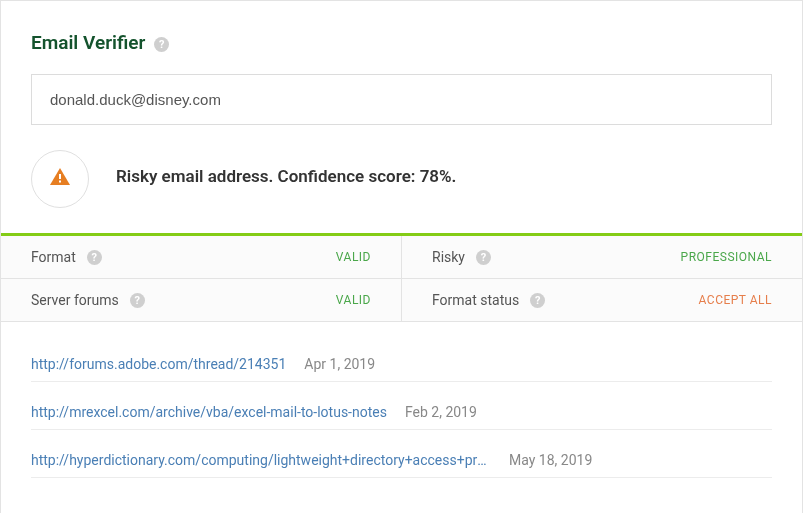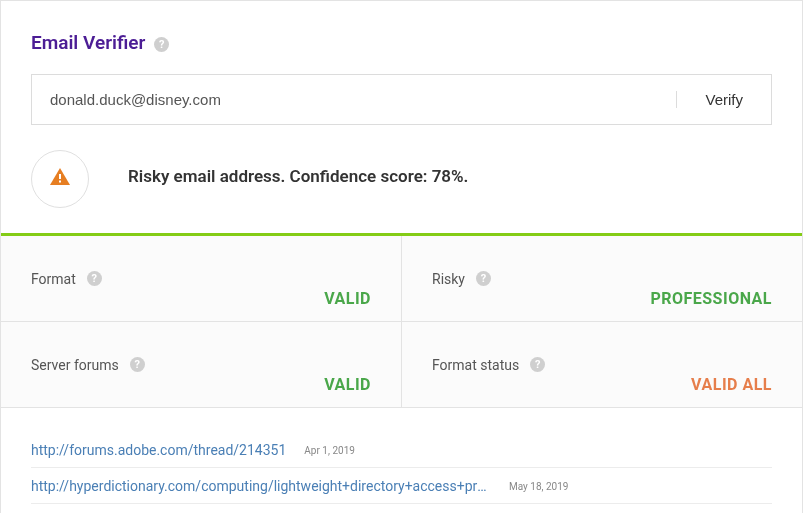--- a/index.html
+++ b/index.html
@@ -16,21 +16,21 @@
       width: 803px;
       border: 1px solid #e3e3e3;
       background: #ffffff;
     }
     .header {
       padding: 30px 30px 20px 30px;
     }
     .title {
       font-size: 19px;
       font-weight: 600;
-      color: #4c1d95;
+      color: #14532d;
       display: inline-block;
     }
     .help-icon {
       display: inline-block;
       width: 15px;
       height: 15px;
       background: #cfcfcf;
       border-radius: 50%;
       color: #ffffff;
       font-size: 11px;
@@ -62,21 +62,21 @@
       padding: 0 28px;
       font-size: 15px;
       color: #333;
       cursor: pointer;
       font-weight: 500;
     }
     .result-section {
       padding: 0 30px 25px 30px;
       display: flex;
       align-items: center;
-      gap: 39px;
+      gap: 27px;
     }
     .warning-circle {
       width: 58px;
       height: 58px;
       border: 1px solid #e0e0e0;
       border-radius: 50%;
       display: flex;
       align-items: center;
       justify-content: center;
       flex-shrink: 0;
@@ -117,24 +117,23 @@
       border-right: 1px solid #e3e3e3;
     }
     .attr-label {
       font-size: 14px;
       color: #555;
       display: flex;
       align-items: center;
       gap: 6px;
     }
     .attr-value {
-      font-size: 16px;
-      font-weight: 700;
+      font-size: 12px;
+      font-weight: 400;
       letter-spacing: 0.5px;
-      margin-top: 40px;
     }
     .val-green {
       color: #4aa74a;
     }
     .val-orange {
       color: #e67e4b;
     }
     .sources-section {
       padding: 28px 30px 20px 30px;
     }
@@ -146,50 +145,49 @@
     .sources-intro strong {
       color: #555;
       font-weight: 700;
     }
     .source-line {
       display: flex;
       align-items: center;
       gap: 18px;
       padding: 6px 0 9px 0;
       border-bottom: 1px solid #ececec;
-      margin-bottom: 4px;
+      margin-bottom: 16px;
     }
     .source-link {
       color: #4a7fb5;
       font-size: 14px;
       text-decoration: none;
       cursor: pointer;
       max-width: 460px;
       overflow: hidden;
       text-overflow: ellipsis;
       white-space: nowrap;
     }
     .source-date {
-      font-size: 10px;
+      font-size: 14px;
       color: #888;
     }
   </style>
 </head>
 <body>
 
 <div class="container">
 
   <div class="header">
     <span class="title">Email Verifier</span>
     <span class="help-icon">?</span>
   </div>
 
   <div class="input-row">
     <input class="email-input" type="text" value="donald.duck@disney.com" style="">
-    <button class="verify-btn">Verify</button>
   </div>
 
   <div class="result-section">
     <div class="warning-circle">
       <span class="warning-icon">
         <svg viewBox="0 0 24 24" fill="none">
           <path d="M12 3 L22 20 L2 20 Z" fill="#e67e22"></path>
           <rect x="11" y="9" width="2" height="5" fill="#ffffff"></rect>
           <rect x="11" y="15.5" width="2" height="2" fill="#ffffff"></rect>
         </svg>
@@ -223,30 +221,34 @@
           <span>Server forums</span>
           <span class="help-icon">?</span>
         </div>
         <div class="attr-value val-green">VALID</div>
       </div>
       <div class="attr-cell">
         <div class="attr-label">
           <span>Format status</span>
           <span class="help-icon">?</span>
         </div>
-        <div class="attr-value val-orange">VALID ALL</div>
+        <div class="attr-value val-orange">ACCEPT ALL</div>
       </div>
     </div>
   </div>
 
   <div class="sources-section">
 
     <div class="source-line">
       <a class="source-link">http://forums.adobe.com/thread/214351</a>
       <span class="source-date">Apr 1, 2019</span>
     </div>
     <div class="source-line">
+      <a class="source-link">http://mrexcel.com/archive/vba/excel-mail-to-lotus-notes</a>
+      <span class="source-date">Feb 2, 2019</span>
+    </div>
+    <div class="source-line">
       <a class="source-link">http://hyperdictionary.com/computing/lightweight+directory+access+prot...</a>
       <span class="source-date">May 18, 2019</span>
     </div>
   </div>
 
 </div>
 
 </body></html>

